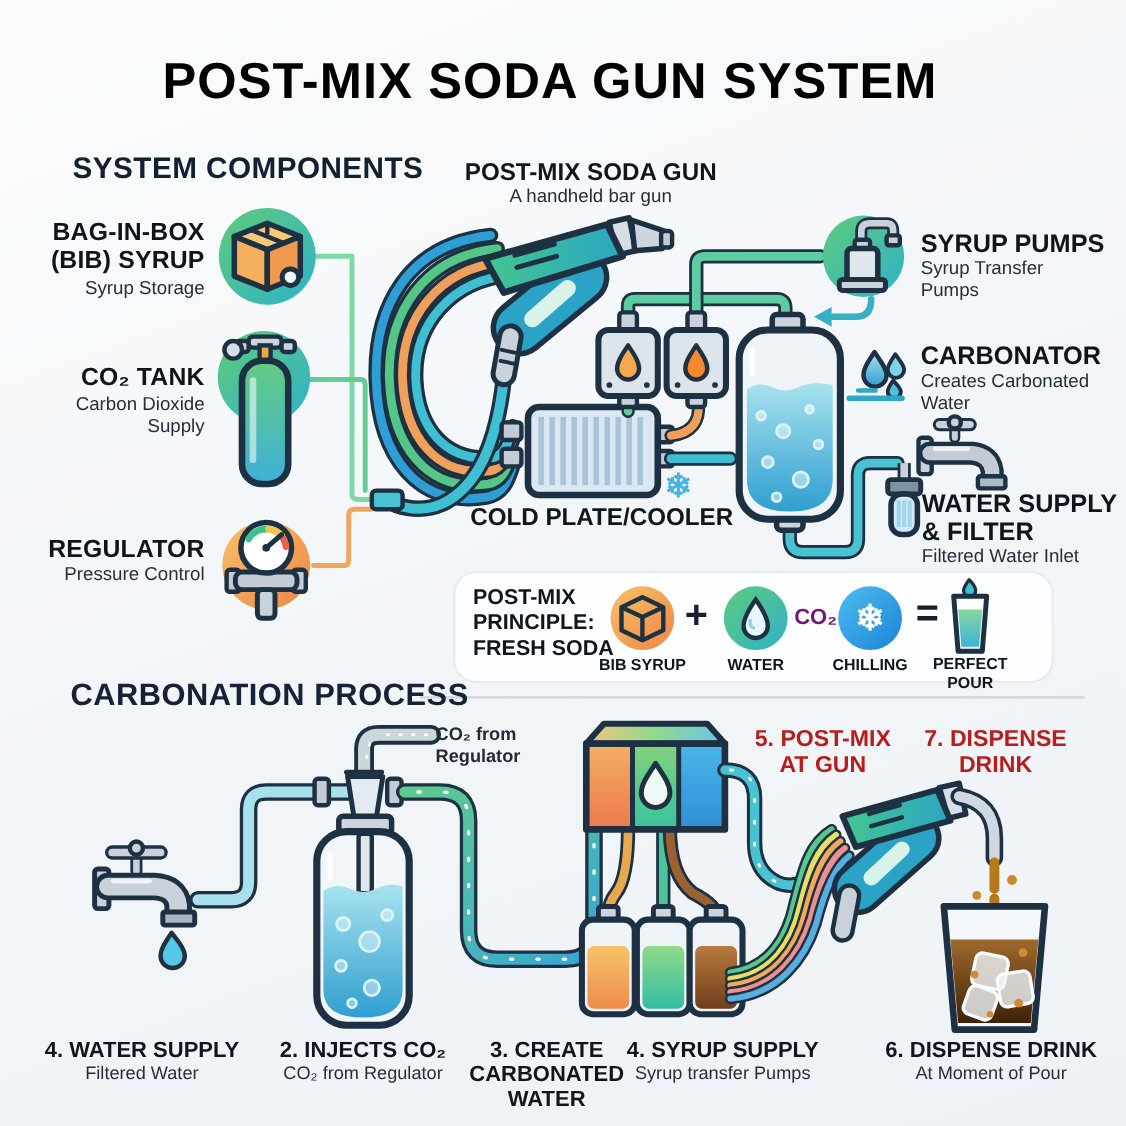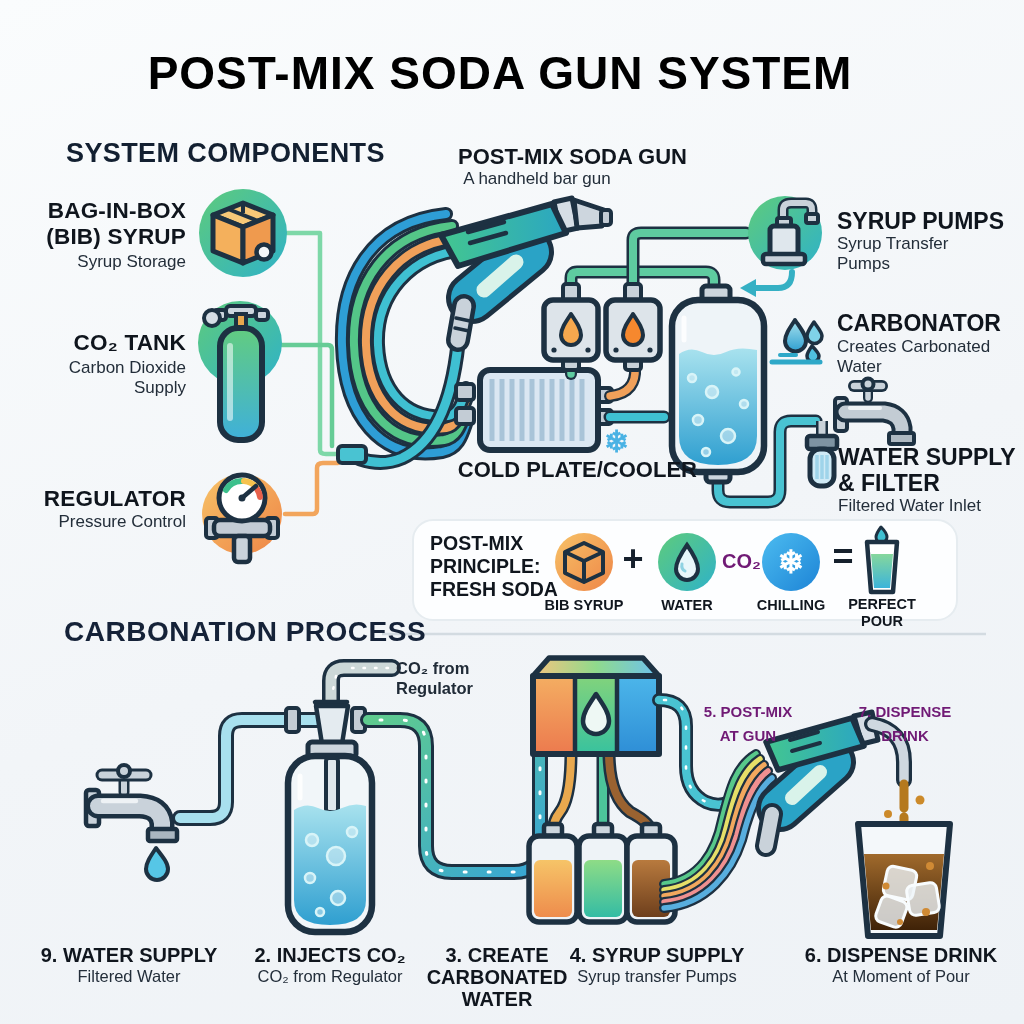--- a/index.html
+++ b/index.html
@@ -8,30 +8,30 @@
        background:linear-gradient(160deg,#fafcfd 0%,#f2f5f8 55%,#eef2f6 100%);}
   #stage{position:absolute;inset:0;}
   svg#art{position:absolute;left:0;top:0;z-index:1;}
   .txt{position:absolute;z-index:2;color:#1c2733;white-space:pre-line;}
   .title{font-size:46px;font-weight:800;color:#000000;letter-spacing:1px;text-align:center;}
   .h2{font-size:27px;font-weight:800;color:#132031;letter-spacing:.4px;}
   .cname{font-size:22.5px;font-weight:800;color:#0f151d;line-height:26px;letter-spacing:.2px;}
   .cdesc{font-size:17px;font-weight:500;color:#232e3a;line-height:20px;}
   .right{text-align:right;}
   .ctr{text-align:center;}
-  .gunh{font-size:22px;font-weight:800;color:#10161e;text-align:right;}
+  .gunh{font-size:22px;font-weight:800;color:#10161e;}
   .sub{font-size:17px;font-weight:500;color:#232e3a;}
   .rh{font-size:23px;font-weight:800;color:#0f151d;line-height:26px;}
   .ph{font-size:19.5px;font-weight:800;color:#10161e;line-height:23px;}
   .plab{font-size:14.5px;font-weight:800;color:#10161e;line-height:17px;}
   .pop{font-size:36px;font-weight:800;color:#15202c;}
   .pco2{font-size:20px;font-weight:800;color:#701a75;}
   .proch{font-size:28px;font-weight:800;color:#152238;letter-spacing:.5px;}
   .note{font-size:16.5px;font-weight:600;color:#202b37;line-height:20px;}
-  .step{font-size:15px;font-weight:800;color:#701a75;line-height:24px;margin-top:40px;}
+  .step{font-size:21px;font-weight:800;color:#b91c1c;line-height:24px;}
   .clab{font-size:20px;font-weight:800;color:#10161e;line-height:22px;}
   .cdes{font-size:16.5px;font-weight:500;color:#232e3a;line-height:19px;}
   .snow{font-size:30px;color:#49b2e4;font-weight:700;}
   .snoww{font-size:32px;color:#ffffff;font-weight:700;}
 </style>
 </head>
 <body>
 
 <div id="stage">
 
@@ -508,21 +508,21 @@
 <div class="txt proch" style="left:64px;top:616px;">CARBONATION PROCESS</div>
 
 <div class="txt note" style="left:396px;top:658px;">CO₂ from
 Regulator</div>
 
 <div class="txt step ctr" style="left:668px;top:660px;width:160px;">5. POST-MIX
 AT GUN</div>
 <div class="txt step ctr" style="left:825px;top:660px;width:160px;">7. DISPENSE
 DRINK</div>
 
-<div class="txt clab ctr" style="left:29px;top:944px;width:200px;">9. WATER SUPPLY</div>
+<div class="txt clab ctr" style="left:29px;top:944px;width:200px;">4. WATER SUPPLY</div>
 <div class="txt cdes ctr" style="left:29px;top:967px;width:200px;">Filtered Water</div>
 
 <div class="txt clab ctr" style="left:230px;top:944px;width:200px;">2. INJECTS CO₂</div>
 <div class="txt cdes ctr" style="left:230px;top:967px;width:200px;">CO₂ from Regulator</div>
 
 <div class="txt clab ctr" style="left:397px;top:944px;width:200px;">3. CREATE
 CARBONATED
 WATER</div>
 
 <div class="txt clab ctr" style="left:557px;top:944px;width:200px;">4. SYRUP SUPPLY</div>

